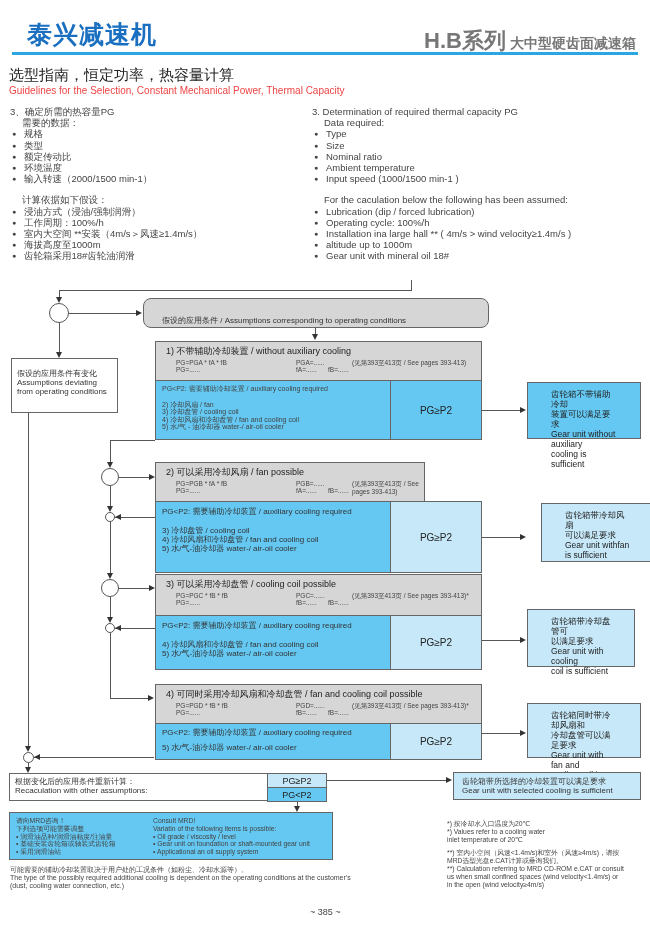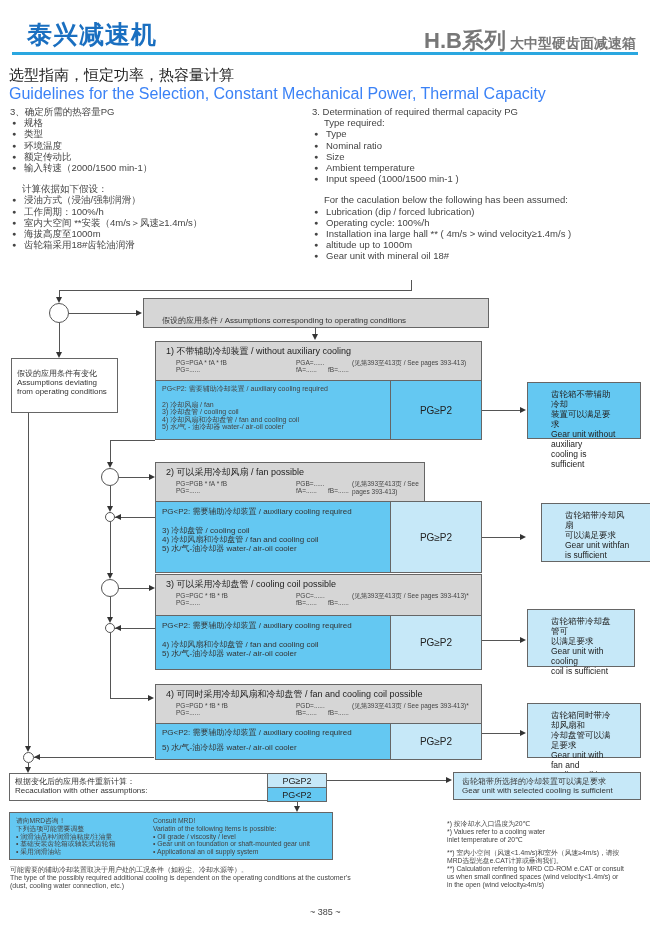--- a/index.html
+++ b/index.html
@@ -4,21 +4,21 @@
 <style>
   html, body { margin:0; padding:0; background:#fff; }
   body { width:650px; height:931px; position:relative; overflow:hidden;
          font-family:"Liberation Sans","DejaVu Sans",sans-serif; color:#333; }
   .abs { position:absolute; }
   .brand { left:27px; top:18px; font-size:25px; font-weight:bold; color:#1a6fc0; letter-spacing:1px; font-family:"DejaVu Sans",sans-serif; }
   .series { right:14px; top:26px; font-size:22px; font-weight:bold; color:#777; }
   .series .sub { font-size:14px; color:#777; margin-left:4px; }
   .topline { left:12px; right:12px; top:52px; height:3px; background:#2aa7e0; }
   .title-cn { left:9px; top:66px; font-size:15px; color:#222; font-family:"DejaVu Sans",sans-serif; }
-  .title-en { left:9px; top:85px; font-size:16px; color:#3b82f6;text-align:right; }
+  .title-en { left:9px; top:85px; font-size:10px; color:#ef4444;text-align:right; }
   .col { top:106px; font-size:9.5px; line-height:11.2px; color:#444; }
   .col .li { padding-left:14px; position:relative; }
   .col .li::before { content:"●"; position:absolute; left:2px; font-size:7px; }
   .col .ind { padding-left:12px; }
   .col .gap { height:10px; }
   .box { position:absolute; border:1px solid #666; box-sizing:border-box; }
   .gray { background:#d6d6d6; }
   .blue { background:#64c8f2; }
   .lblue { background:#c6e8f8; }
   .line { position:absolute; background:#555; }
@@ -37,60 +37,61 @@
 
 <div class="abs brand">泰兴减速机</div>
 <div class="abs series"><span>H.B系列</span><span class="sub">大中型硬齿面减速箱</span></div>
 <div class="abs topline"></div>
 
 <div class="abs title-cn">选型指南，恒定功率，热容量计算</div>
 <div class="abs title-en">Guidelines for the Selection, Constant Mechanical Power, Thermal Capacity</div>
 
 <div class="abs col" style="left:10px; width:290px;">
   <div>3、确定所需的热容量PG</div>
+  <div class="ind">需要的数据：</div>
   <div class="li">规格</div>
   <div class="li">类型</div>
+  <div class="li">额定传动比</div>
   <div class="li">环境温度</div>
-  <div class="li">额定传动比</div>
   <div class="li">输入转速（2000/1500 min-1）</div>
   <div class="gap"></div>
   <div class="ind">计算依据如下假设：</div>
   <div class="li">浸油方式（浸油/强制润滑）</div>
   <div class="li">工作周期：100%/h</div>
   <div class="li">室内大空间 **安装（4m/s＞风速≥1.4m/s）</div>
   <div class="li">海拔高度至1000m</div>
   <div class="li">齿轮箱采用18#齿轮油润滑</div>
 </div>
 
 <div class="abs col" style="left:312px; width:330px;">
   <div>3. Determination of required thermal capacity PG</div>
-  <div class="ind">Type required:</div>
+  <div class="ind">Data required:</div>
   <div class="li">Type</div>
+  <div class="li">Size</div>
   <div class="li">Nominal ratio</div>
-  <div class="li">Size</div>
   <div class="li">Ambient temperature</div>
   <div class="li">Input speed  (1000/1500 min-1 )</div>
   <div class="gap"></div>
   <div class="ind">For the caculation below the following has been assumed:</div>
   <div class="li">Lubrication (dip / forced lubrication)</div>
   <div class="li">Operating cycle: 100%/h</div>
   <div class="li">Installation ina large hall ** ( 4m/s &gt; wind velocity≥1.4m/s )</div>
   <div class="li">altitude up to 1000m</div>
   <div class="li">Gear unit with mineral oil 18#</div>
 </div>
 
 <div class="line" style="left:59px; top:290px; width:352px; height:1px;"></div>
 <div class="line" style="left:411px; top:280px; width:1px; height:11px;"></div>
 <div class="line" style="left:59px; top:290px; width:1px; height:8px;"></div>
 <div class="arr-d" style="left:56px; top:297px;"></div>
 <div class="circle" style="left:49px; top:303px; width:20px; height:20px;"></div>
 <div class="line" style="left:69px; top:313px; width:68px; height:1px;"></div>
 <div class="arr-r" style="left:136px; top:310px;"></div>
 
-<div class="box gray" style="left:143px; top:298px; width:346px; height:30px; padding:10px 0 0 18px;">
+<div class="box gray" style="left:143px; top:298px; width:346px; height:30px; padding:10px 0 0 18px;border-radius:8px;">
   <span class="t8">假设的应用条件 / Assumptions corresponding to operating conditions</span>
 </div>
 <div class="line" style="left:315px; top:328px; width:1px; height:7px;"></div>
 <div class="arr-d" style="left:312px; top:334px;"></div>
 
 <div class="line" style="left:59px; top:323px; width:1px; height:30px;"></div>
 <div class="arr-d" style="left:56px; top:352px;"></div>
 <div class="box" style="left:11px; top:358px; width:107px; height:55px; padding:10px 0 0 5px; background:#fff;">
   <div class="t8">假设的应用条件有变化</div>
   <div class="t8">Assumptions deviating</div>

